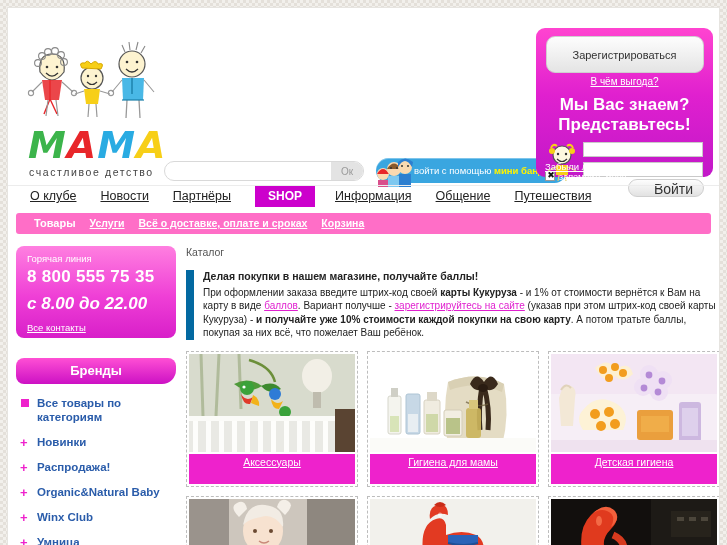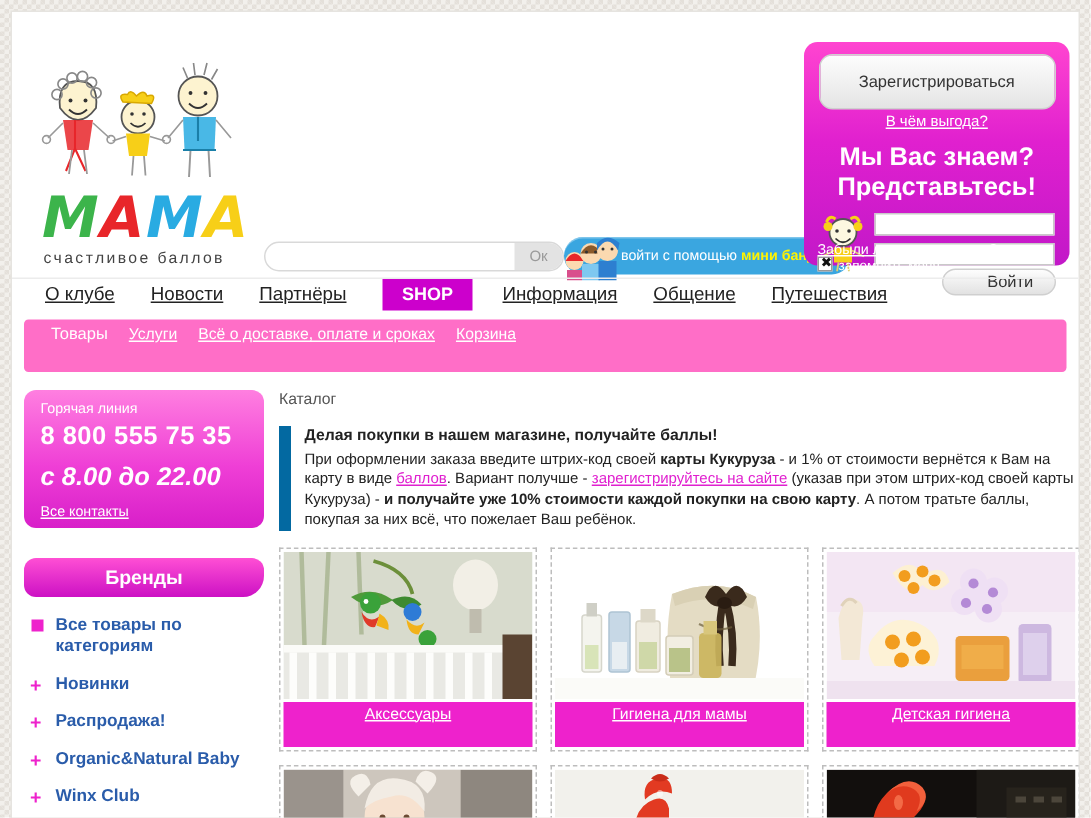--- a/index.html
+++ b/index.html
@@ -46,21 +46,21 @@
   #logo-word .r { color: #e8262a; }
   #logo-word .b { color: #29abe2; }
   #logo-word .y { color: #f7cf18; }
   #logo-tagline {
     font-size: 10.5px; color: #444; letter-spacing: 1.6px;
     padding-left: 3px; margin-top: 2px;
   }
 
   
   #search-row {
-    position: absolute; left: 168px; top: 153px;
+    position: absolute; left: 156px; top: 153px;
     width: 200px; height: 20px;
   }
   #search-input {
     width: 200px; height: 20px;
     border: 1px solid #d9d9d9; border-radius: 10px;
     background: #fff; outline: none;
     font-size: 11px; padding: 0 32px 0 10px;
     color: #555;
   }
   #search-ok {
@@ -135,21 +135,21 @@
   #remember-box::after {
     content: "\2716"; position: absolute; left: 0; top: -2px;
     font-size: 9px; color: #111; line-height: 11px; width: 10px;
     text-align: center;
   }
   #enter-btn {
     position: absolute; right: 0; top: 38px;
     width: 76px; height: 18px; border-radius: 9px;
     border: 1px solid #cfcfcf;
     background: linear-gradient(180deg,#fdfdfd,#e2e2e2);
-    color: #333; font-size: 11px; cursor: pointer; padding-left: 21px;
+    color: #333; font-size: 14px; cursor: pointer; padding-left: 21px;
   }
   #forgot-link {
     position: absolute; left: 9px; bottom: 5px;
     font-size: 9.5px; color: #fff; text-decoration: underline;
     cursor: pointer;
   }
 
   
   #mainnav {
     position: relative; height: 26px;
@@ -162,23 +162,23 @@
     text-decoration: underline; cursor: pointer; vertical-align: top;
   }
   .nav-item.active {
     background: #cc00cc; color: #fff; text-decoration: none;
     padding: 0 13px; font-weight: bold; font-size: 12px;
     margin-right: 20px;
   }
 
   
   #subnav {
-    height: 35px; margin: 2px 8px 0 8px;
+    height: 21px; margin: 2px 8px 0 8px;
     background: #ff6ec7; border-radius: 3px;
-    padding-left: 18px; white-space: nowrap;
+    padding-left: 18px; white-space: nowrap; font-weight: bold;
   }
   .subnav-item {
     display: inline-block; line-height: 21px; font-size: 10.5px;
     color: #ffffff; margin-right: 14px; text-decoration: underline;
     cursor: pointer;
   }
   .subnav-item.plain { text-decoration: none; font-size: 11px; }
 
   
   #content { position: relative; margin-top: 12px; height: 300px; }
@@ -299,21 +299,21 @@
           <path d="M106 54 L106 70" stroke="#1a7fa8" stroke-width="1.4"></path>
           <path d="M96 56 L86 68 M118 56 L128 68" stroke="#999" stroke-width="1.1" fill="none"></path>
           <circle cx="85" cy="69" r="2.6" fill="none" stroke="#999" stroke-width="1.1"></circle>
           <path d="M101 76 L100 94 M113 76 L114 94" stroke="#999" stroke-width="1.3" fill="none"></path>
           <path d="M96 76 L118 76" stroke="#1a7fa8" stroke-width="1.2"></path>
         </svg>
       </div>
       <div id="logo-word">
         <span class="g">M</span><span class="r">A</span><span class="b">M</span><span class="y">A</span>
       </div>
-      <div id="logo-tagline">счастливое баллов</div>
+      <div id="logo-tagline">счастливое детство</div>
     </div>
 
     <div id="search-row">
       <input id="search-input" value="" placeholder="" style="">
       <button id="search-ok">Ок</button>
     </div>
 
     <div id="miniband-badge">
       <span>войти с помощью </span><b>мини банды!</b>
     </div>

